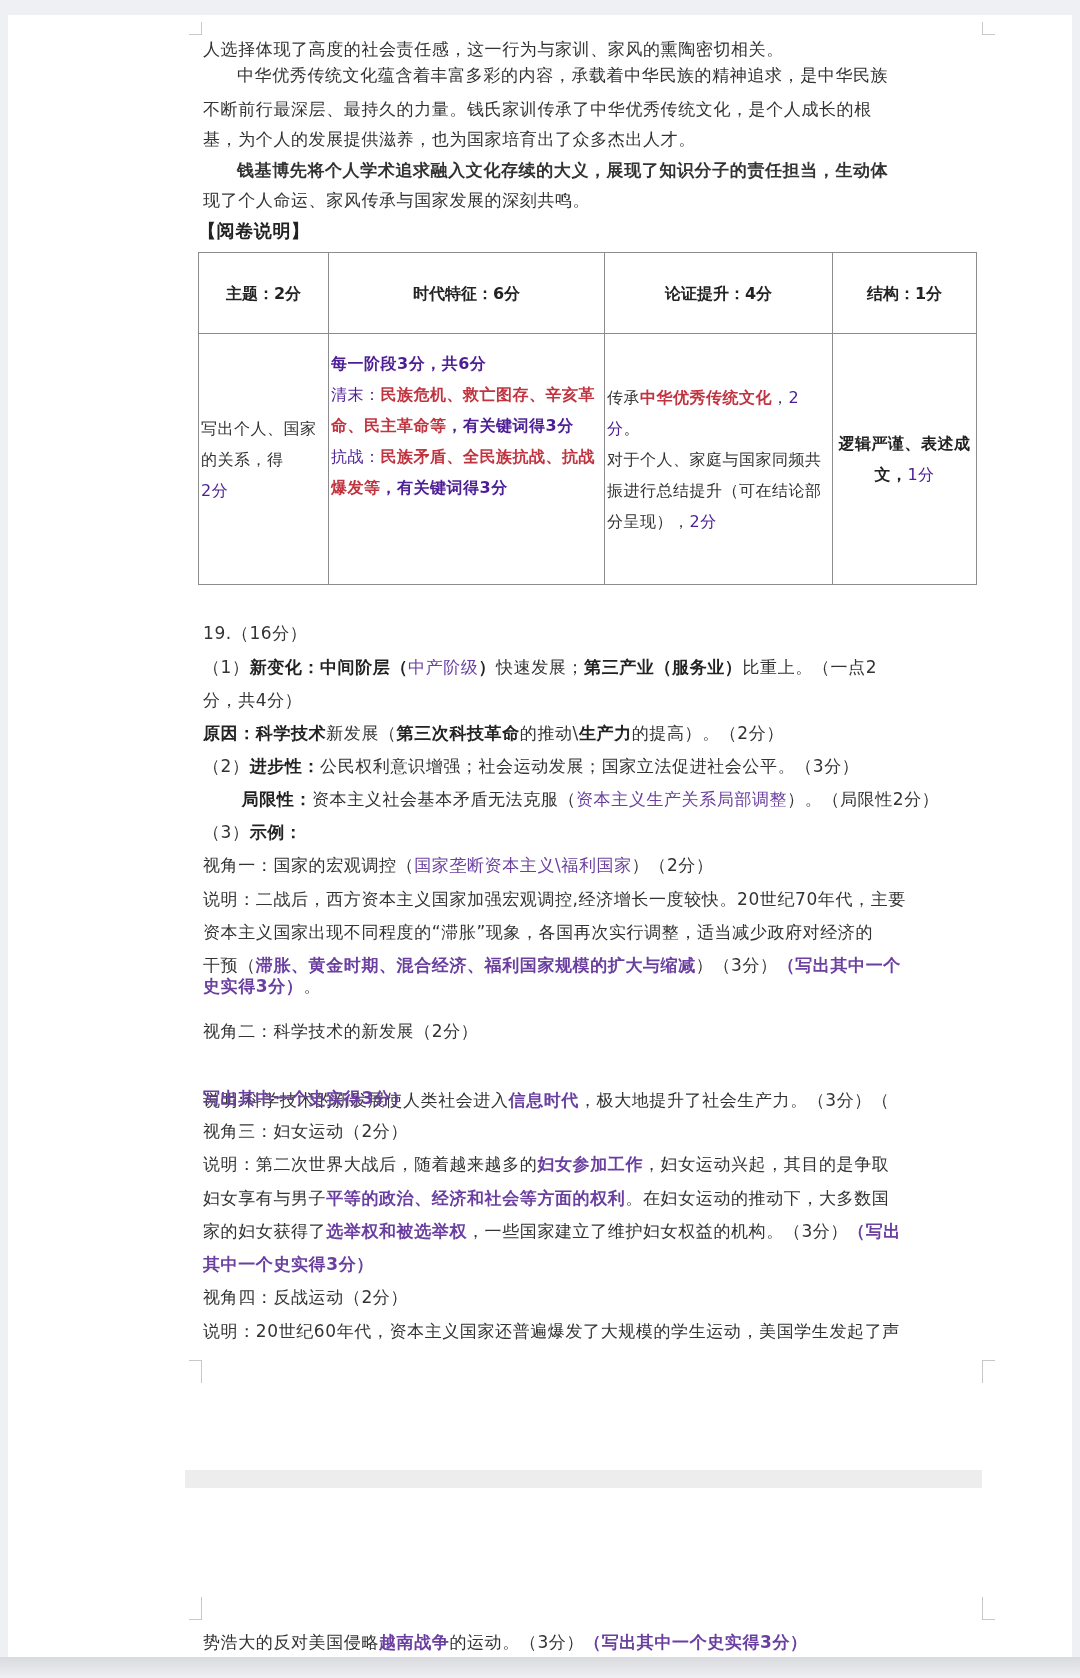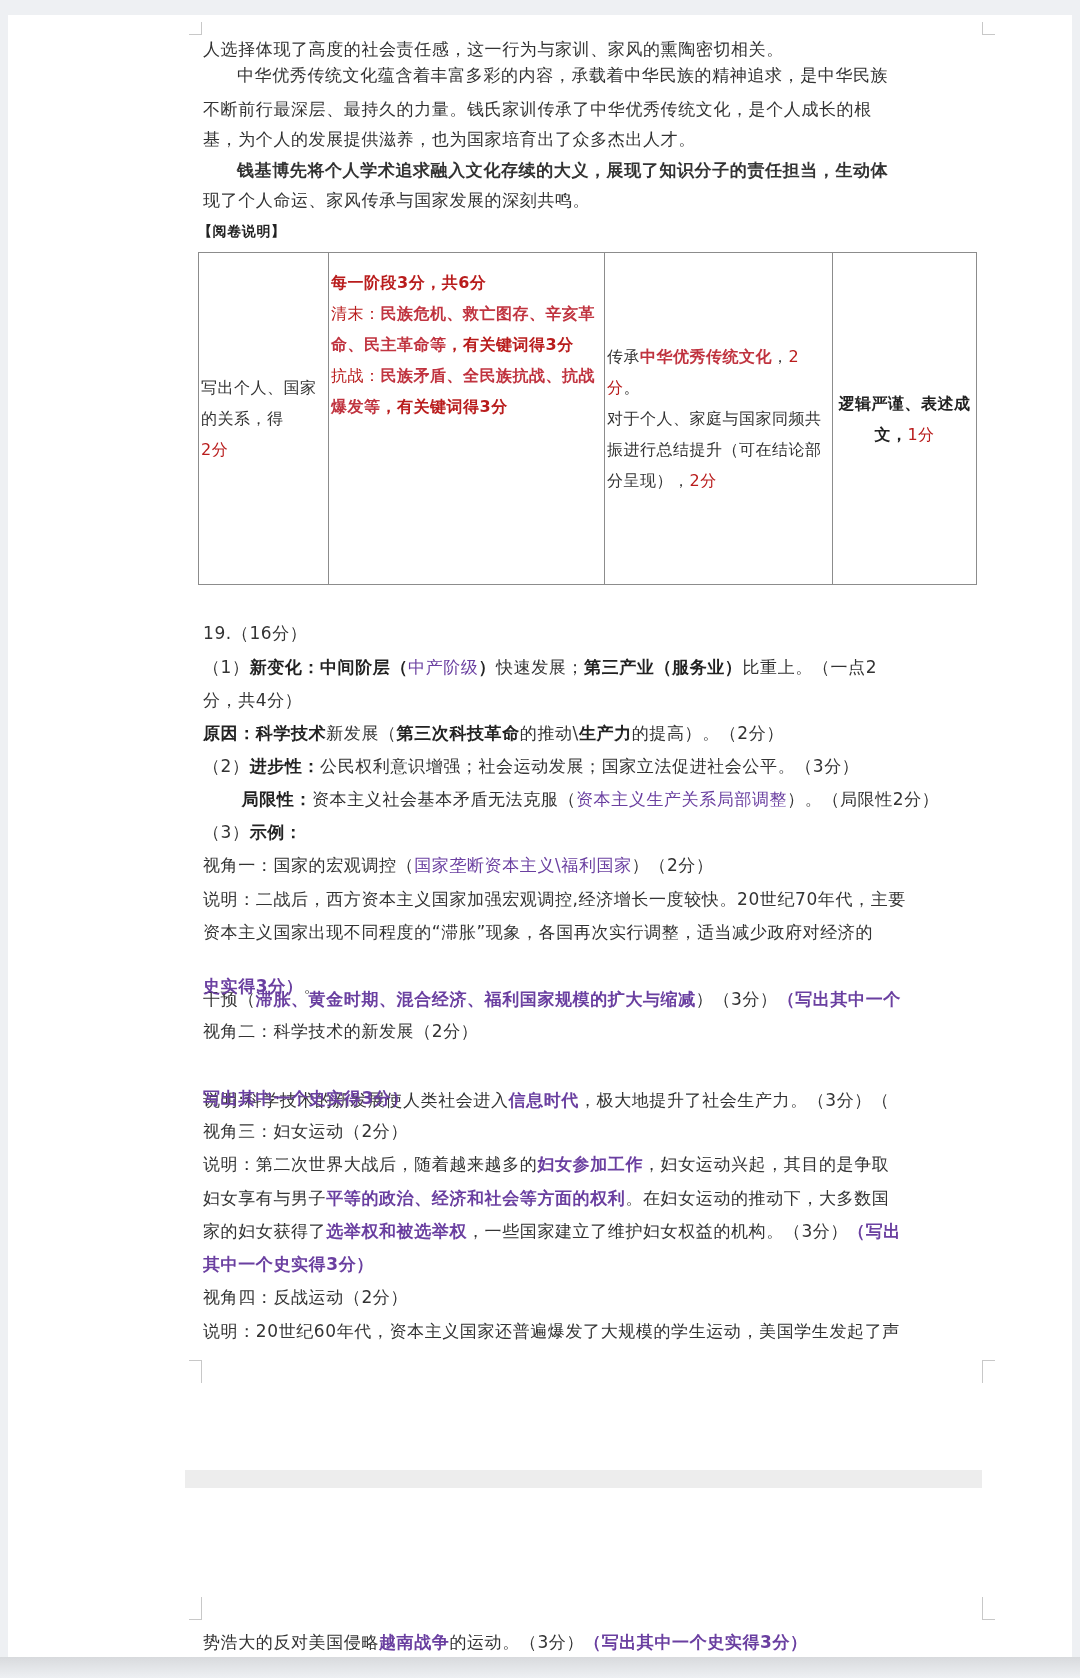--- a/index.html
+++ b/index.html
@@ -13,25 +13,25 @@
     position:absolute; left:8px; top:15px; width:1064px; height:1642px;
     background:#fff;
   }
   .corner { position:absolute; width:12px; height:12px; border-color:#c8c8c8; border-style:solid; border-width:0; }
   .line {
     position:absolute; left:203px; width:775px;
     font-size:17px; line-height:22px; white-space:nowrap; letter-spacing:0.6px;
   }
   .indent { text-indent:34px; }
   .b { font-weight:bold; color:#222; }
-  .blue { color:#b91c1c; }
+  .blue { color:#4c1d95; }
   .red { color:#c0333f; font-weight:bold; }
   .purple { color:#6a3fa0; }
   .pb { color:#6a3fa0; font-weight:bold; }
-  .heading { font-size:14px; font-weight:bold; color:#222; }
+  .heading { font-size:18px; font-weight:bold; color:#222; }
   table.rubric {
     position:absolute; left:198px; top:252px; width:778px; height:333px;
     border-collapse:collapse; table-layout:fixed;
   }
   table.rubric td, table.rubric th {
     border:1.5px solid #8c8c8c; font-size:16px; line-height:31px; color:#333; padding:0 2px;
     vertical-align:middle;
   }
   table.rubric th { height:80px; font-weight:bold; text-align:center; color:#222; }
   table.rubric td { vertical-align:middle; letter-spacing:0.5px; }
@@ -59,20 +59,26 @@
 <div class="line heading" style="top:220px;left:198px;">【阅卷说明】</div>
 
 <table class="rubric">
   <colgroup>
     <col style="width:130px">
       <col style="width:276px">
       <col style="width:228px">
       <col style="width:144px">
   </colgroup>
   <tbody>
+      <tr>
+    <th>主题：2分</th>
+    <th>时代特征：6分</th>
+    <th>论证提升：4分</th>
+    <th>结构：1分</th>
+  </tr>
   <tr>
     <td>
       <span>写出个人、国家的关系，得</span><br>
       <span class="blue">2分</span>
     </td>
     <td style="vertical-align:top;padding-top:14px;">
       <span class="blue" style="font-weight:bold">每一阶段3分，共6分</span><br>
       <span class="blue">清末：</span><span class="red">民族危机、救亡图存、辛亥革命、民主革命等</span><span class="blue" style="font-weight:bold">，有关键词得3分</span><br>
       <span class="blue">抗战：</span><span class="red">民族矛盾、全民族抗战、抗战爆发等</span><span class="blue" style="font-weight:bold">，有关键词得3分</span>
     </td>
@@ -90,21 +96,21 @@
 <div class="line" style="top:622px;">19.（16分）</div>
 <div class="line" style="top:656px;"><span>（1）</span><span class="b">新变化：中间阶层（</span><span class="purple">中产阶级</span><span class="b">）</span><span>快速发展；</span><span class="b">第三产业（服务业）</span><span>比重上。（一点2</span></div>
 <div class="line" style="top:689px;">分，共4分）</div>
 <div class="line" style="top:722px;"><span class="b">原因：科学技术</span><span>新发展（</span><span class="b">第三次科技革命</span><span>的推动\</span><span class="b">生产力</span><span>的提高）。（2分）</span></div>
 <div class="line" style="top:755px;"><span>（2）</span><span class="b">进步性：</span><span>公民权利意识增强；社会运动发展；国家立法促进社会公平。（3分）</span></div>
 <div class="line" style="top:788px;text-align:center;"><span class="b">局限性：</span><span>资本主义社会基本矛盾无法克服（</span><span class="purple">资本主义生产关系局部调整</span><span>）。（局限性2分）</span></div>
 <div class="line" style="top:821px;"><span>（3）</span><span class="b">示例：</span></div>
 <div class="line" style="top:854px;"><span>视角一：国家的宏观调控（</span><span class="purple">国家垄断资本主义\福利国家</span><span>）（2分）</span></div>
 <div class="line" style="top:888px;">说明：二战后，西方资本主义国家加强宏观调控,经济增长一度较快。20世纪70年代，主要</div>
 <div class="line" style="top:921px;">资本主义国家出现不同程度的“滞胀”现象，各国再次实行调整，适当减少政府对经济的</div>
-<div class="line" style="top:988px;"><span>干预（</span><span class="pb">滞胀、黄金时期、混合经济、福利国家规模的扩大与缩减</span><span>）（3分）</span><span class="pb">（写出其中一个</span></div>
+<div class="line" style="top:954px;"><span>干预（</span><span class="pb">滞胀、黄金时期、混合经济、福利国家规模的扩大与缩减</span><span>）（3分）</span><span class="pb">（写出其中一个</span></div>
 <div class="line" style="top:975px;"><span class="pb">史实得3分）</span><span>。</span></div>
 <div class="line" style="top:1020px;">视角二：科学技术的新发展（2分）</div>
 <div class="line" style="top:1054px;margin-top:35px;"><span>说明:科学技术的新发展使人类社会进入</span><span class="pb">信息时代</span><span>，极大地提升了社会生产力。（3分）（</span></div>
 <div class="line" style="top:1087px;"><span class="pb">写出其中一个史实得3分）</span></div>
 <div class="line" style="top:1120px;">视角三：妇女运动（2分）</div>
 <div class="line" style="top:1153px;"><span>说明：第二次世界大战后，随着越来越多的</span><span class="pb">妇女参加工作</span><span>，妇女运动兴起，其目的是争取</span></div>
 <div class="line" style="top:1187px;"><span>妇女享有与男子</span><span class="pb">平等的政治、经济和社会等方面的权利</span><span>。在妇女运动的推动下，大多数国</span></div>
 <div class="line" style="top:1220px;"><span>家的妇女获得了</span><span class="pb">选举权和被选举权</span><span>，一些国家建立了维护妇女权益的机构。（3分）</span><span class="pb">（写出</span></div>
 <div class="line" style="top:1253px;"><span class="pb">其中一个史实得3分）</span></div>
 <div class="line" style="top:1286px;">视角四：反战运动（2分）</div>

